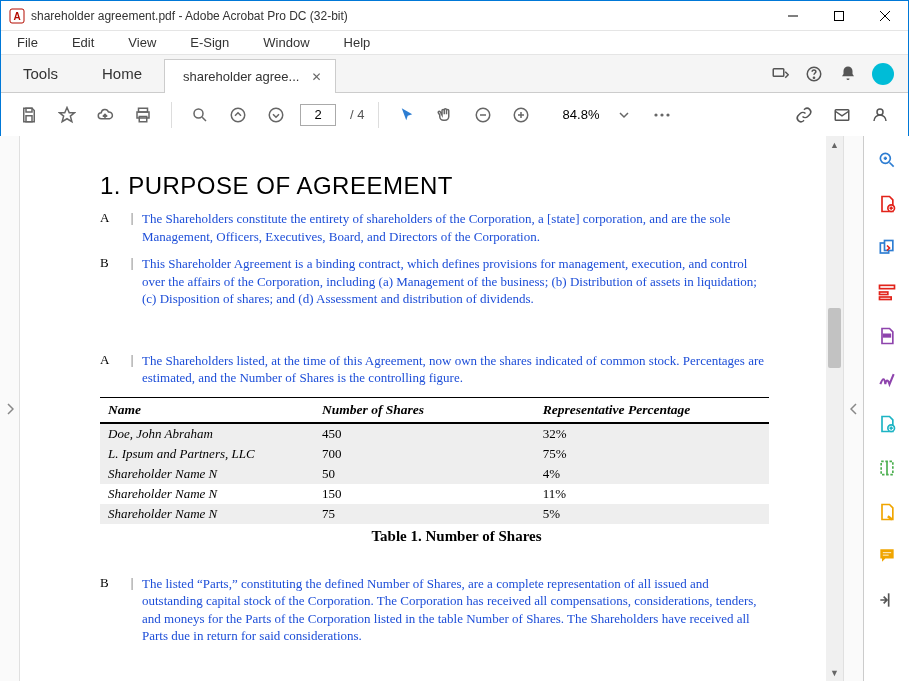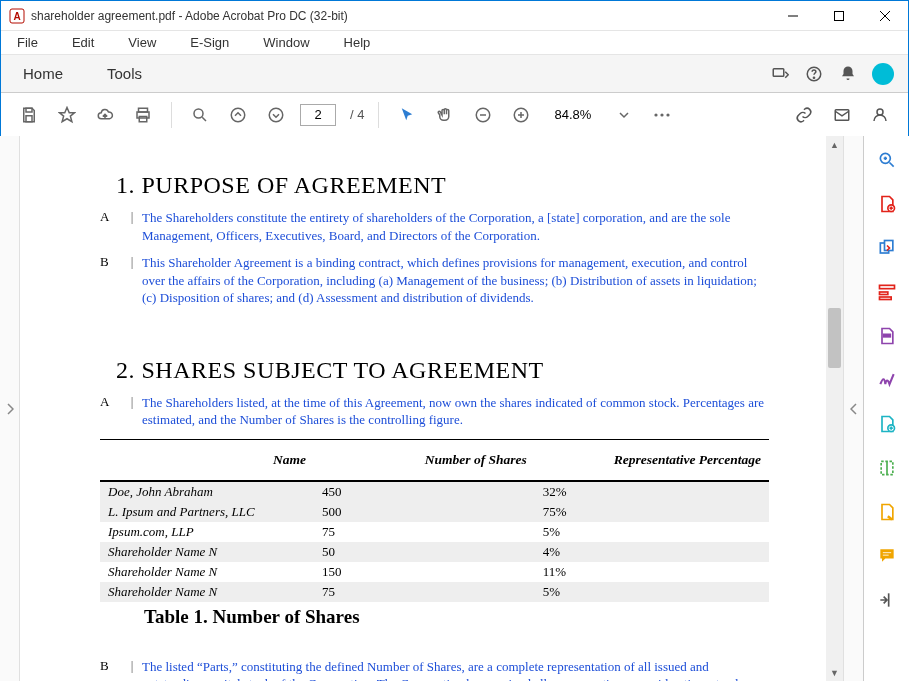--- a/index.html
+++ b/index.html
@@ -20,47 +20,47 @@
   .tabbar .spacer { flex:1; }
   .tabbar .righticons { display:flex; align-items:center; gap:14px; padding-right:14px; }
   .tabbar .righticons .ic { width:20px; height:20px; display:flex; align-items:center; justify-content:center; cursor:pointer; color:#555; }
   .profile-dot { width:22px; height:22px; border-radius:50%; background:#00bcd7; }
   
   .toolbar { height: 44px; display:flex; align-items:center; padding: 0 14px; gap: 10px; border-bottom:1px solid #ccc; background:#fff; }
   .toolbar .tbtn { width:28px; height:28px; display:flex; align-items:center; justify-content:center; cursor:pointer; color:#555; border-radius:3px; }
   .toolbar .sep { width:1px; height:26px; background:#ddd; margin: 0 4px; }
   .toolbar .pagebox { width:36px; height:22px; border:1px solid #aaa; text-align:center; font-size:13px; }
   .toolbar .pagetotal { font-size:13px; color:#555; padding-left:4px; }
-  .toolbar .zoombox { width:55px; height:22px; border:1px solid transparent; text-align:center; font-size:13px; background:transparent; }
+  .toolbar .zoombox { width:55px; height:22px; border:1px solid transparent; text-align:right; font-size:13px; background:transparent; }
   .toolbar .spacer { flex:1; }
   
   .workarea { position:absolute; top:136px; bottom:0; left:0; right:0; display:flex; }
   .edgebar { width:20px; background:#fafafa; border-right:1px solid #e0e0e0; display:flex; align-items:center; justify-content:center; cursor:pointer; color:#888; }
   .edgebar.right { border-right:none; border-left:1px solid #e0e0e0; }
   .docarea { flex:1; overflow:auto; background:#fff; position:relative; }
   .scrollregion { position:absolute; right:0; top:0; width:17px; height:100%; background:#f0f0f0; }
   .scrollregion .uparrow, .scrollregion .downarrow { height:17px; display:flex; align-items:center; justify-content:center; font-size:9px; color:#666; cursor:pointer; }
   .scrollregion .track { position:absolute; top:17px; bottom:17px; left:0; right:0; }
   .scrollregion .thumb { position:absolute; left:2px; right:2px; top:155px; height:60px; background:#c2c2c2; border-radius:2px; cursor:pointer; }
   .scrollregion .downarrow { position:absolute; bottom:0; left:0; right:0; }
   
   .page { margin: 10px 24px 10px 30px; padding: 20px 50px 20px 50px; font-family: "Times New Roman", serif; color:#000; font-size:13px; }
-  .section-title { font-family: Liberation Serif, serif; font-size: 24px; font-weight:normal; margin: 6px 0 10px 16px; letter-spacing:0.5px; }
+  .section-title { font-family: Liberation Sans, sans-serif; font-size: 24px; font-weight:normal; margin: 6px 0 10px 0; letter-spacing:0.5px; }
   .clause { display:flex; margin-bottom:10px; }
   .clause .letter { width:22px; font-size:13px; }
   .clause .bar { width:20px; text-align:center; color:#555; }
   .clause .body { flex:1; font-size:13px; line-height:1.35; color:#1d4ed8; }
   .gap { height:34px; }
   
   .tbl { width:100%; border-collapse:collapse; margin-top:8px; }
-  .tbl th { text-align:right; font-style:italic; font-weight:bold; font-size:13.5px; padding:12px 8px; border-top:1px solid #000; border-bottom:2px solid #000; font-family:"Times New Roman",serif; }
+  .tbl th { text-align:left; font-style:italic; font-weight:bold; font-size:13.5px; padding:4px 8px; border-top:1px solid #000; border-bottom:2px solid #000; font-family:"Times New Roman",serif; }
   .tbl td { padding:2px 8px; font-size:13px; font-family:"Times New Roman",serif; }
   .tbl td.name { font-style:italic; }
   .tbl tr.even td { background:#eeeeee; }
-  .caption { text-align:left; font-weight:bold; font-size:19px; font-family:"Times New Roman",serif; padding:4px 0 0 44px; }
+  .caption { text-align:center; font-weight:bold; font-size:15px; font-family:"Times New Roman",serif; padding:4px 0 0 44px; }
   
   .rightpanel { width:46px; background:#fff; border-left:1px solid #ccc; display:flex; flex-direction:column; align-items:center; padding-top:12px; gap:20px; }
   .rightpanel .ric { width:24px; height:24px; display:flex; align-items:center; justify-content:center; cursor:pointer; }
   
   svg { display:block; }
   .close-x { font-size:12px; color:#666; cursor:pointer; padding:2px; }
 </style>
 </head>
 <body>
 
@@ -95,22 +95,26 @@
 <div class="menubar">
   <span class="menuitem">File</span>
   <span class="menuitem">Edit</span>
   <span class="menuitem">View</span>
   <span class="menuitem">E-Sign</span>
   <span class="menuitem">Window</span>
   <span class="menuitem">Help</span>
 </div>
 
 <div class="tabbar">
+  <div class="systab">Tools</div>
   <div class="systab">Home</div>
-  <div class="systab">Tools</div>
+  <div class="doctab">
+    <span>shareholder agree...</span>
+    <span class="close-x">✕</span>
+  </div>
   <div class="spacer"></div>
   <div class="righticons">
     <span class="ic">
         <svg width="18" height="18" viewBox="0 0 24 24" fill="none" stroke="#555" stroke-width="2">
           <rect x="3" y="5" width="14" height="10" rx="1"></rect>
           <path d="M19 9l4 4-4 4"></path>
         </svg>
       </span>
     <span class="ic">
         <svg width="18" height="18" viewBox="0 0 24 24" fill="none" stroke="#555" stroke-width="2">
@@ -247,21 +251,20 @@
         <span class="letter">A</span>
         <span class="bar">|</span>
         <span class="body">The Shareholders constitute the entirety of shareholders of the Corporation, a [state] corporation, and are the sole Management, Officers, Executives, Board, and Directors of the Corporation.</span>
       </div>
       <div class="clause">
         <span class="letter">B</span>
         <span class="bar">|</span>
         <span class="body">This Shareholder Agreement is a binding contract, which defines provisions for management, execution, and control over the affairs of the Corporation, including (a) Management of the business; (b) Distribution of assets in liquidation; (c) Disposition of shares; and (d) Assessment and distribution of dividends.</span>
       </div>
       <div class="gap"></div>
-      <div class="section-title">2. SHARES SUBJECT TO AGREEMENT</div>
       <div class="clause">
         <span class="letter">A</span>
         <span class="bar">|</span>
         <span class="body">The Shareholders listed, at the time of this Agreement, now own the shares indicated of common stock. Percentages are estimated, and the Number of Shares is the controlling figure.</span>
       </div>
 
       <table class="tbl">
         <thead>
             <tr>
           <th style="width:32%">Name</th>
@@ -270,27 +273,22 @@
         </tr>
           </thead>
         <tbody id="table-body">
             <tr class="even">
               <td class="name">Doe, John Abraham</td>
               <td>450</td>
               <td>32%</td>
             </tr>
             <tr class="even">
               <td class="name">L. Ipsum and Partners, LLC</td>
-              <td>500</td>
+              <td>700</td>
               <td>75%</td>
-            </tr>
-            <tr class="">
-              <td class="name">Ipsum.com, LLP</td>
-              <td>75</td>
-              <td>5%</td>
             </tr>
             <tr class="even">
               <td class="name">Shareholder Name N</td>
               <td>50</td>
               <td>4%</td>
             </tr>
             <tr class="">
               <td class="name">Shareholder Name N</td>
               <td>150</td>
               <td>11%</td>

